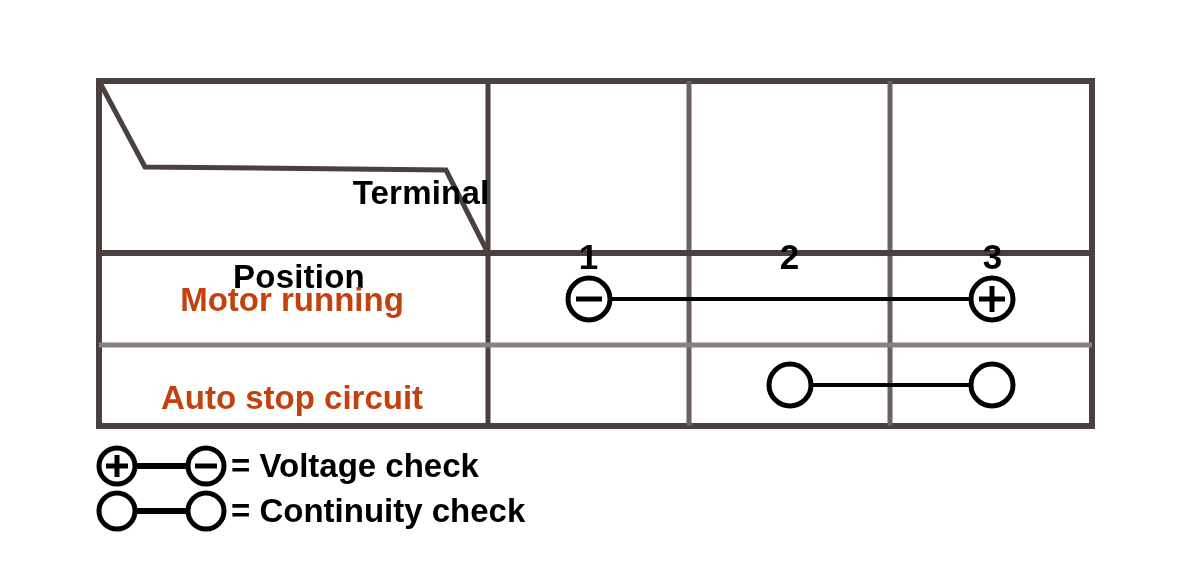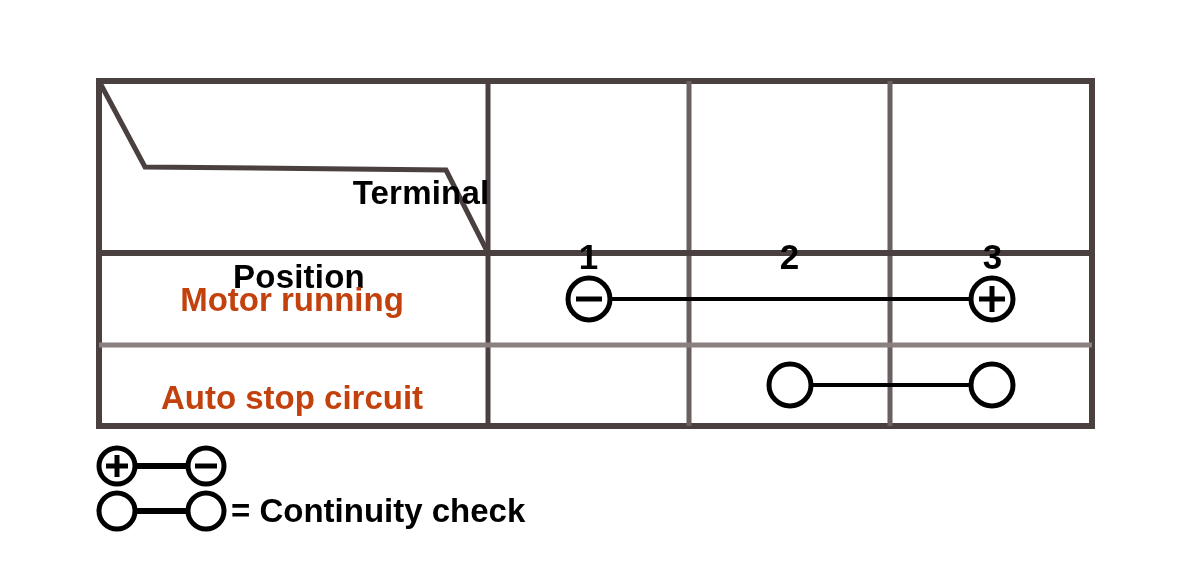--- a/index.html
+++ b/index.html
@@ -184,20 +184,21 @@
         <g>
           <circle cx="23" cy="21" r="18" fill="#ffffff" stroke="#000000" stroke-width="5"></circle>
           <line x1="12" y1="21" x2="34" y2="21" stroke="#000000" stroke-width="5"></line>
           <line x1="23" y1="10" x2="23" y2="32" stroke="#000000" stroke-width="5"></line>
         </g>
         <g>
           <circle cx="112" cy="21" r="18" fill="#ffffff" stroke="#000000" stroke-width="5"></circle>
           <line x1="101" y1="21" x2="123" y2="21" stroke="#000000" stroke-width="5"></line>
         </g>
       </svg>
+      <span class="legend-text">= Voltage check</span>
     </div>
 
     <div class="legend-row">
       <svg class="legend-sym" viewBox="0 0 135 42">
         <line x1="37" y1="21" x2="98" y2="21" stroke="#000000" stroke-width="6"></line>
         <g>
           <circle cx="23" cy="21" r="18" fill="#ffffff" stroke="#000000" stroke-width="5"></circle>
         </g>
         <g>
           <circle cx="112" cy="21" r="18" fill="#ffffff" stroke="#000000" stroke-width="5"></circle>

